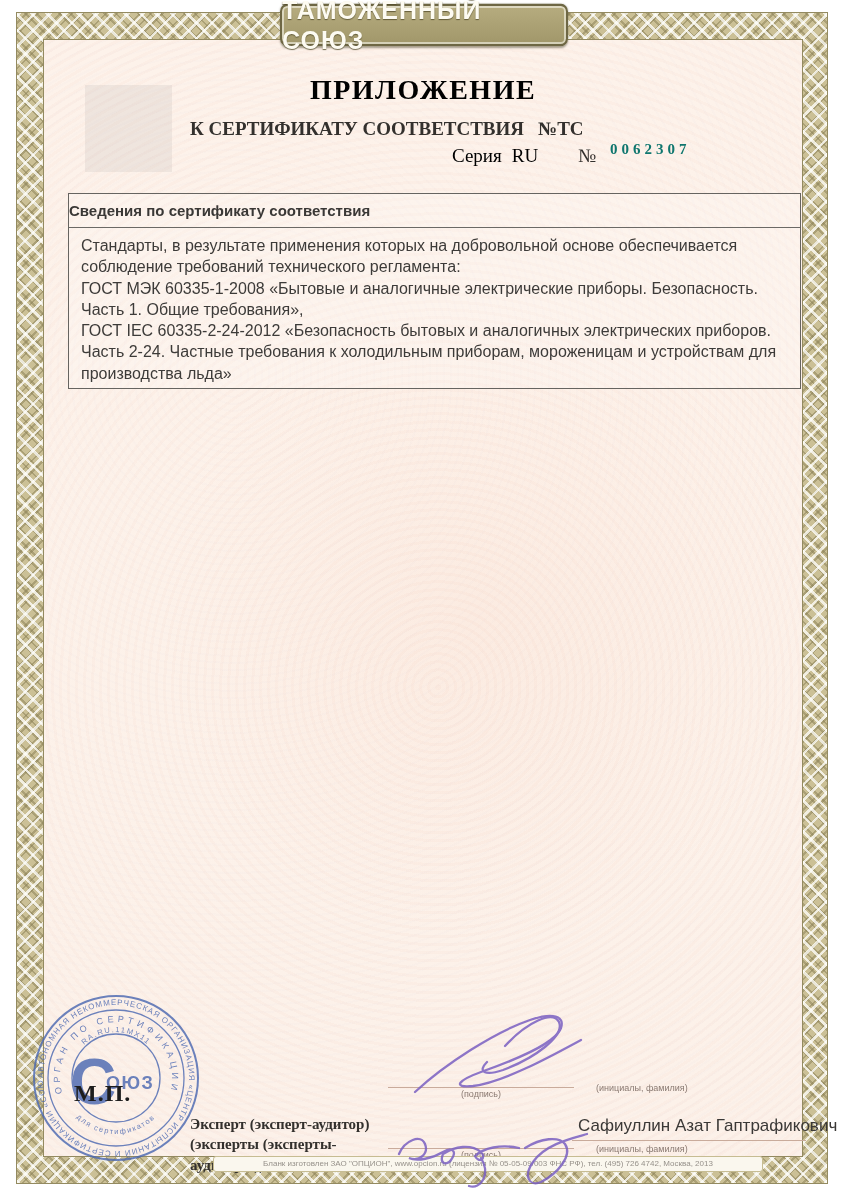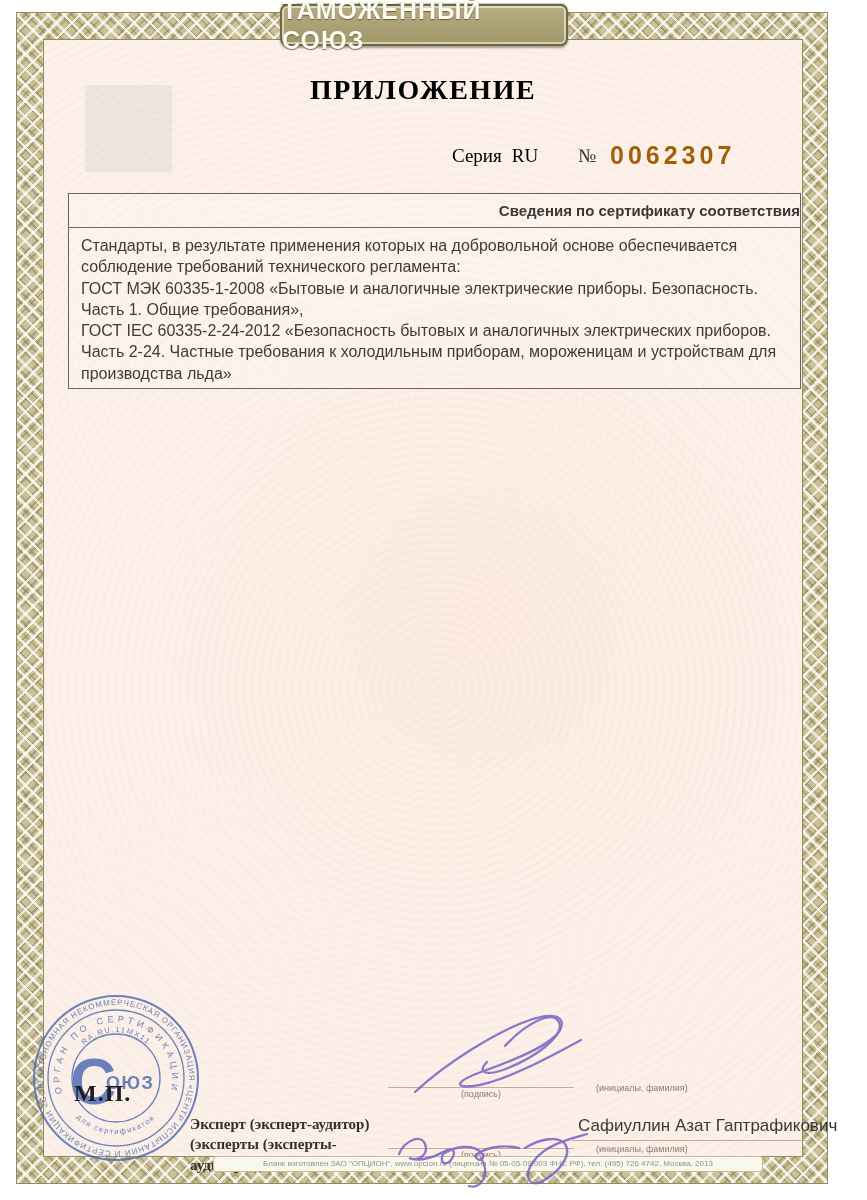--- a/index.html
+++ b/index.html
@@ -62,32 +62,32 @@
     left:530px; top:106px; width:272px; height:28px;
     border-bottom:1px solid #c9ab9b; box-sizing:border-box;
     font-family:"Liberation Sans", sans-serif; font-size:18px; color:#4a4a4a;
     padding-left:14px;
   }
   #series-line{ left:452px; top:145px; font-size:19px; color:#000000; white-space:nowrap;}
   #series-line .region{ margin-left:10px; }
   #series-no{ left:578px; top:145px; font-size:19px; color:#33302d; }
   #serial-number{
     left:610px; top:141px;
-    font-family:Liberation Sans, sans-serif; font-weight:bold;
-    font-size:25px; letter-spacing:4px; color:#a16207;
+    font-family:Liberation Serif, serif; font-weight:bold;
+    font-size:15px; letter-spacing:4px; color:#0f766e;
   }
 
   
   #info-box{
     left:68px; top:193px; width:733px; height:196px;
     border:1.5px solid #666460; box-sizing:border-box;
     background:rgba(255,255,255,.18);
   }
   #info-box-header{
-    height:33px; line-height:33px; text-align:right;
+    height:33px; line-height:33px; text-align:left;
     font-family:"Liberation Sans", sans-serif; font-weight:bold;
     font-size:15px; color:#3a3836;
     border-bottom:1.5px solid #6b6965;
   }
   #info-box-body{
     padding:7px 12px;
     font-family:"Liberation Sans", sans-serif;
     font-size:16px; line-height:21.3px; color:#3d3b39;
     white-space:pre-line;
   }
@@ -140,20 +140,23 @@
   <div id="frame" class="abs"></div>
   <div id="paper" class="abs"></div>
   <div id="watermark-square" class="abs"></div>
 
   <div id="badge" class="abs">
     <span>ТАМОЖЕННЫЙ СОЮЗ</span>
   </div>
 
   <div id="title" class="abs">ПРИЛОЖЕНИЕ</div>
 
+  <div id="cert-line" class="abs">
+    <span>К СЕРТИФИКАТУ СООТВЕТСТВИЯ</span><span class="no-tc">№ТС</span>
+  </div>
 
   <div id="series-line" class="abs">
     <span>Серия</span><span class="region">RU</span>
   </div>
   <div id="series-no" class="abs">№</div>
   <div id="serial-number" class="abs">0062307</div>
 
   <div id="info-box" class="abs">
     <div id="info-box-header">Сведения по сертификату соответствия</div>
     <div id="info-box-body">Стандарты, в результате применения которых на добровольной основе обеспечивается

